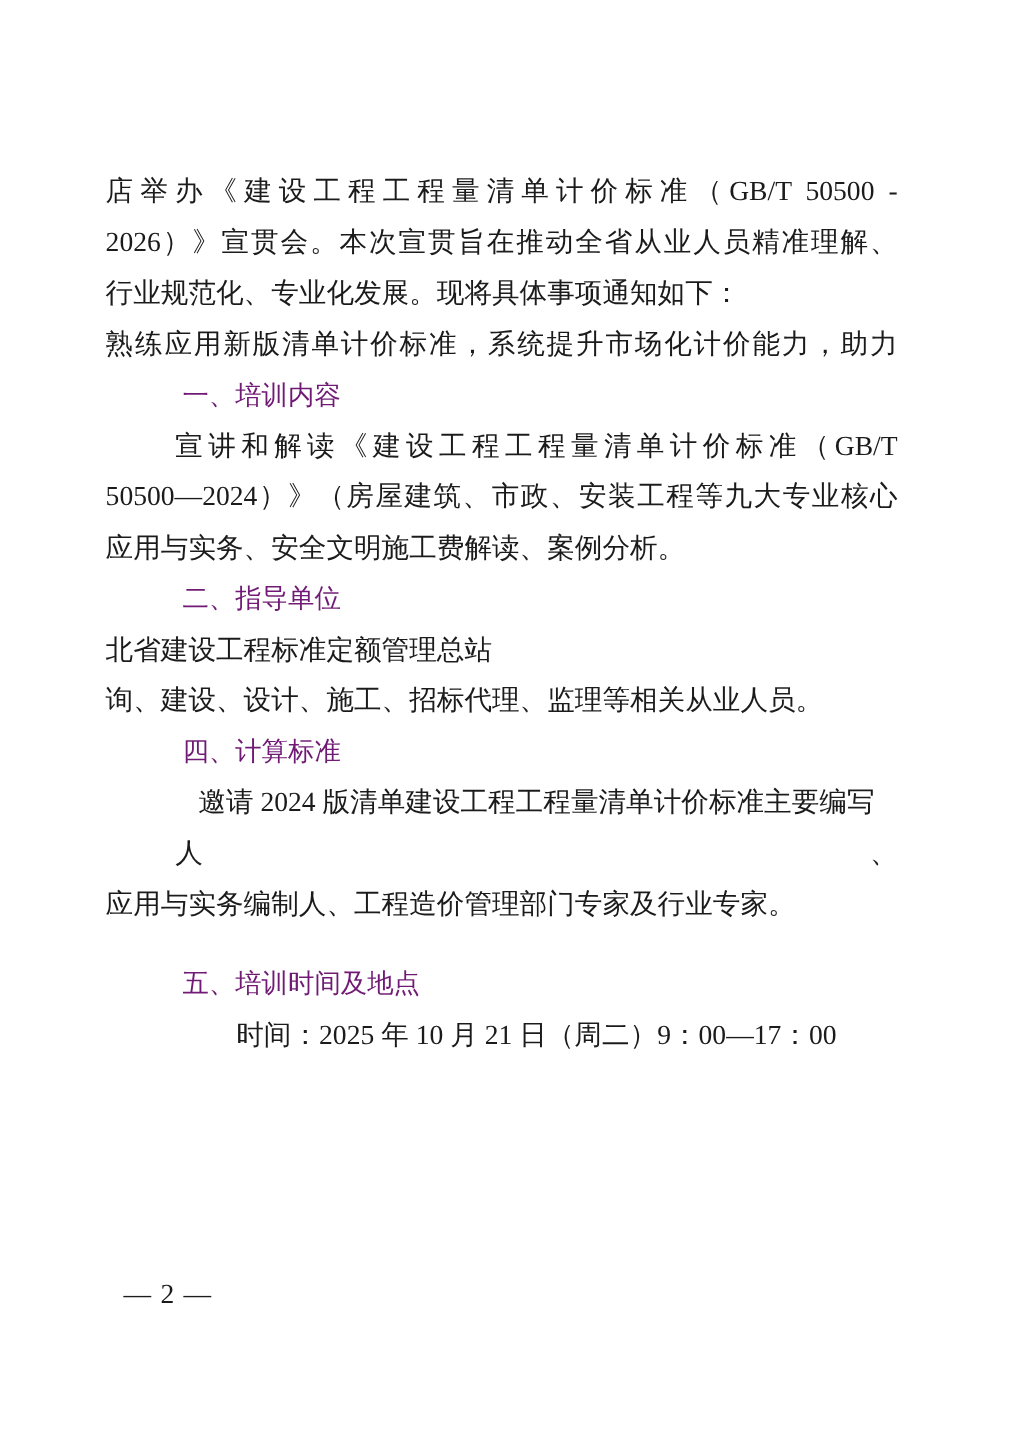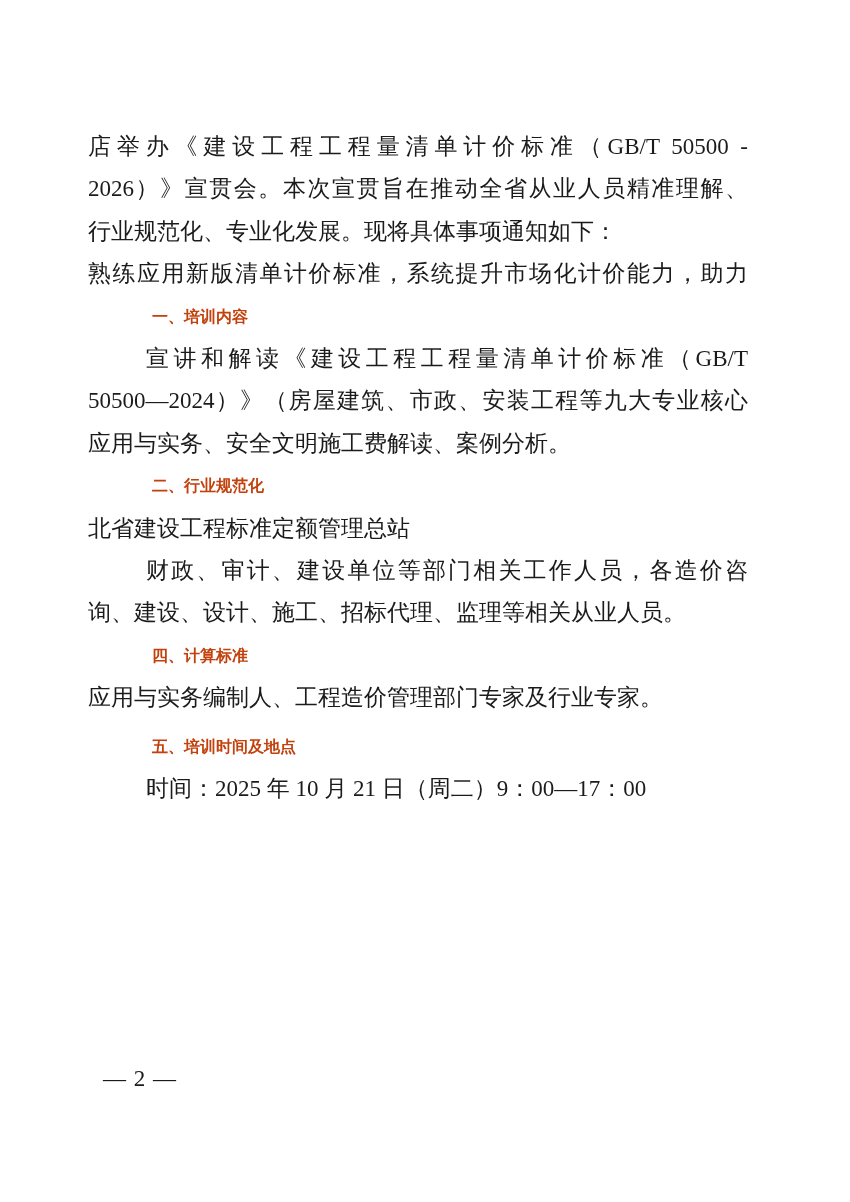--- a/index.html
+++ b/index.html
@@ -9,45 +9,45 @@
     background: #ffffff;
   }
   .page {
     position: relative;
     width: 850px; height: 1202px;
     background: #ffffff;
     overflow: hidden;
   }
   .doc-body {
     position: absolute;
-    left: 88px; top: 126px; width: 660px;
+    left: 88px; top: 139px; width: 660px;
     color: #1b1b1b;
   }
   .paragraph { margin: 0; }
   .line {
     font-size: 23px;
     line-height: 42.4px;
     white-space: pre-wrap;
     color: #1b1b1b;
   }
   .line.fill {
     text-align: justify;
     text-align-last: justify;
     text-justify: inter-character;
   }
-  .line.first-indent { padding-left: 58px; }
+  .line.first-indent { padding-left: 58px; text-align: center; }
   .heading {
     font-family: "Liberation Sans", "DejaVu Sans", sans-serif;
-    font-weight: bold;
-    color: #c2410c;
-    font-size: 16px;
+    font-weight: normal;
+    color: #701a75;
+    font-size: 22px;
     line-height: 42.4px;
     padding-left: 64px;
   }
-  .heading.space-before { margin-top: 6px; }
+  .heading.space-before { margin-top: 24px; }
   .footer {
     position: absolute;
     left: 103px; top: 1064px;
     font-size: 23px;
     line-height: 30px;
     color: #1b1b1b;
     letter-spacing: 1px;
   }
 </style>
 </head>
@@ -60,30 +60,30 @@
         <div class="line fill">2026）》宣贯会。本次宣贯旨在推动全省从业人员精准理解、</div>
         <div class="line">行业规范化、专业化发展。现将具体事项通知如下：</div>
         <div class="line fill">熟练应用新版清单计价标准，系统提升市场化计价能力，助力</div>
       </div>
       <div class="heading">一、培训内容</div>
       <div class="paragraph">
         <div class="line fill first-indent">宣讲和解读《建设工程工程量清单计价标准（GB/T</div>
         <div class="line fill">50500—2024）》（房屋建筑、市政、安装工程等九大专业核心</div>
         <div class="line">应用与实务、安全文明施工费解读、案例分析。</div>
       </div>
-      <div class="heading">二、行业规范化</div>
+      <div class="heading">二、指导单位</div>
       <div class="paragraph">
         <div class="line">北省建设工程标准定额管理总站</div>
       </div>
       <div class="paragraph">
-        <div class="line fill first-indent">财政、审计、建设单位等部门相关工作人员，各造价咨</div>
         <div class="line">询、建设、设计、施工、招标代理、监理等相关从业人员。</div>
       </div>
       <div class="heading">四、计算标准</div>
       <div class="paragraph">
+        <div class="line fill first-indent">邀请 2024 版清单建设工程工程量清单计价标准主要编写人、</div>
         <div class="line">应用与实务编制人、工程造价管理部门专家及行业专家。</div>
       </div>
       <div class="heading space-before">五、培训时间及地点</div>
       <div class="paragraph">
         <div class="line first-indent">时间：2025 年 10 月 21 日（周二）9：00—17：00</div>
       </div>
     </div>
   <div class="footer">— 2 —</div>
 </div>
 

